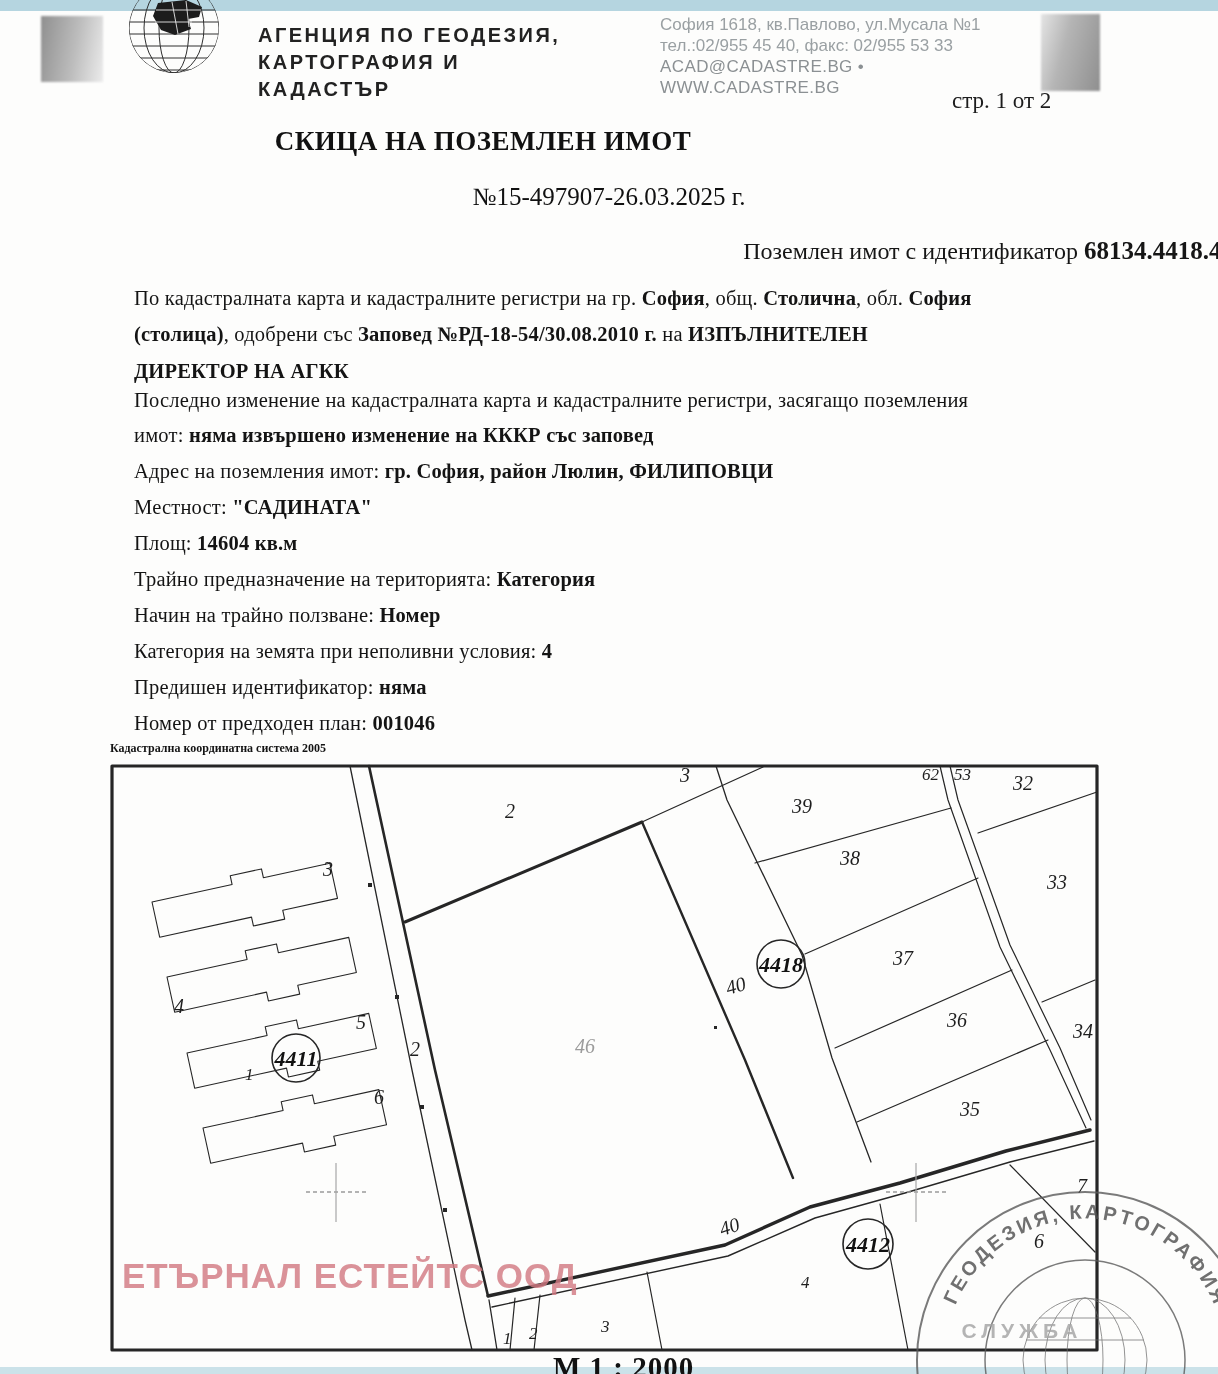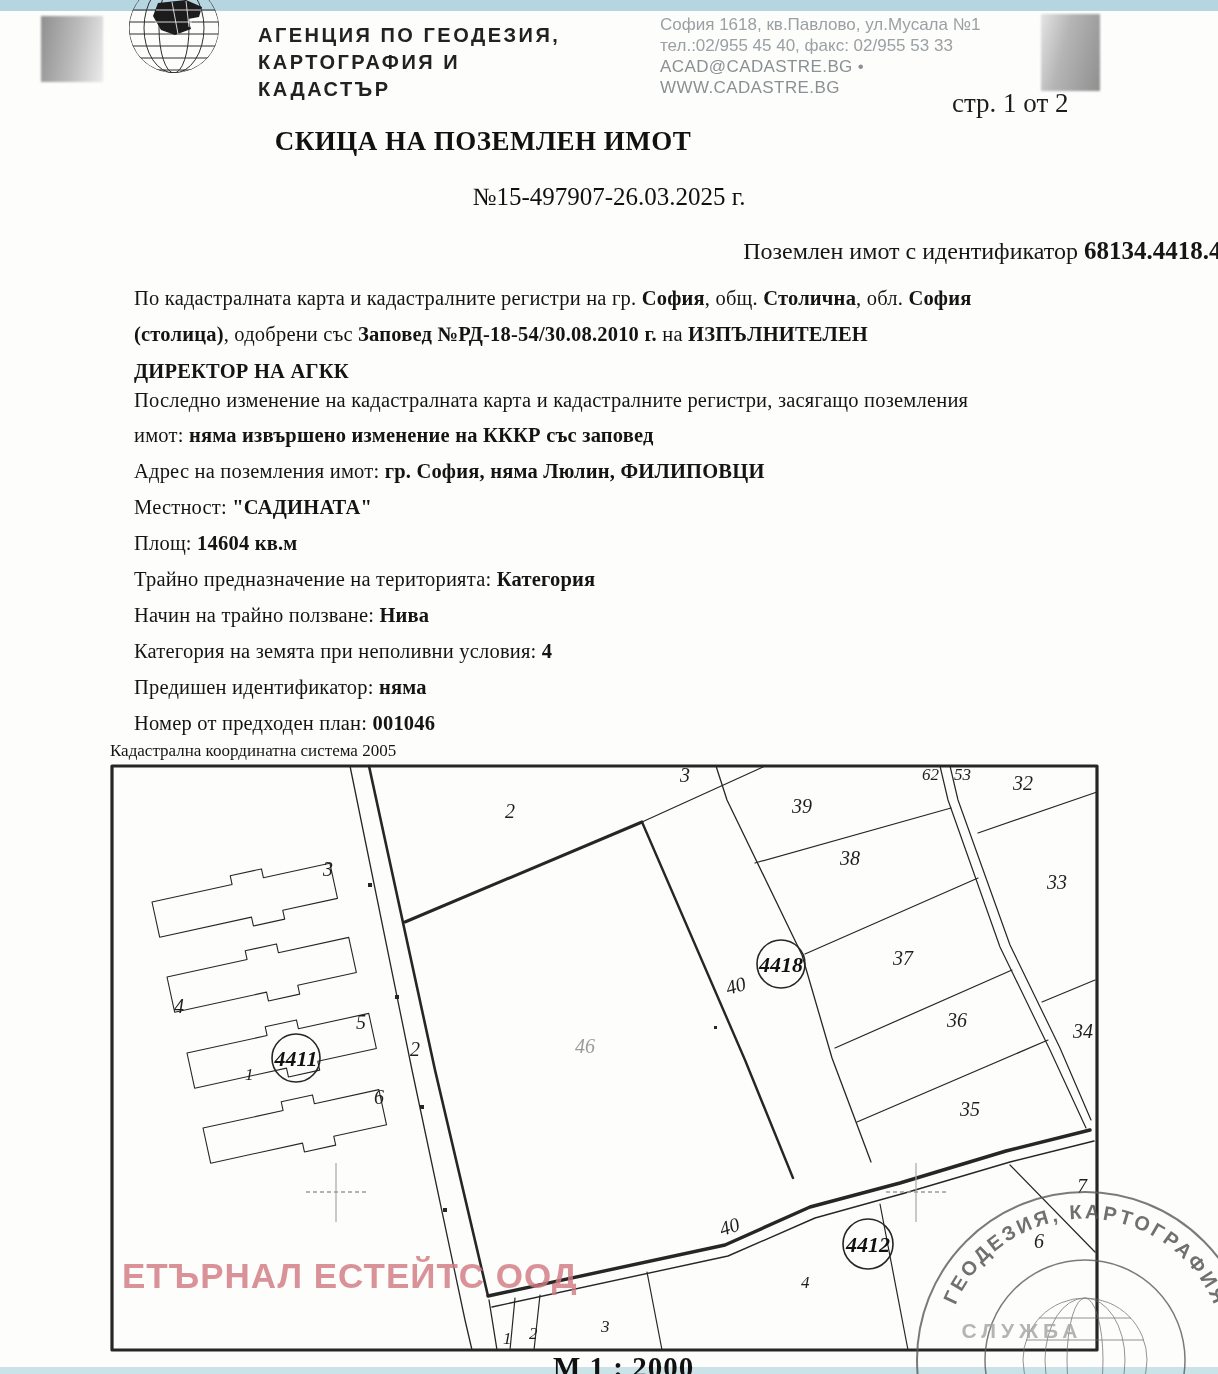--- a/index.html
+++ b/index.html
@@ -10,29 +10,29 @@
   .strip-bottom{left:0;top:1367px;width:1218px;height:7px;background:#cbe2e9;}
   .scan-sq-tl{left:41px;top:16px;width:62px;height:66px;
       background:linear-gradient(100deg,#8f8f8f 0%,#bdbdbd 55%,#ececec 100%);filter:blur(1px);}
   .scan-sq-tr{left:1041px;top:14px;width:59px;height:77px;
       background:linear-gradient(285deg,#8f8f8f 0%,#b5b5b5 60%,#e4e4e4 100%);filter:blur(1px);}
   .agency-name{left:258px;top:22px;width:330px;font-family:"Liberation Sans",sans-serif;
       font-weight:bold;font-size:20px;line-height:27px;letter-spacing:2.5px;color:#222;}
   .contact{left:660px;top:14px;width:340px;font-family:Liberation Sans, sans-serif;
       font-size:17px;line-height:21px;color:#9aa0a3;}
   .contact .l3{color:#8b9093;letter-spacing:.4px;}
-  .page-ind{left:952px;top:88px;font-size:27px;color:#1d1d1d;}
+  .page-ind{left:952px;top:88px;font-size:23px;color:#1d1d1d;}
   .doc-title{left:0;top:126px;width:966px;text-align:center;font-weight:bold;
       font-size:27px;letter-spacing:.5px;color:#111;}
   .doc-number{left:0;top:183px;width:1218px;text-align:center;font-weight:normal;
       font-size:25px;color:#111;}
   .doc-id{left:16px;top:237px;width:1218px;text-align:right;font-size:24px;color:#161616;}
   .doc-id b{font-size:25px;}
   .bl{left:134px;margin:0;font-size:20.5px;letter-spacing:.2px;color:#141414;white-space:nowrap;}
-  .coordsys{left:110px;top:741px;font-size:17px;font-weight:normal;color:#141414;}
+  .coordsys{left:110px;top:741px;font-size:12px;font-weight:bold;color:#141414;}
   .watermark{left:122px;top:1256px;font-family:"Liberation Sans",sans-serif;font-weight:bold;
       font-size:35px;letter-spacing:1px;color:rgba(210,122,130,.82);white-space:nowrap;}
   .scale{left:553px;top:1351px;font-weight:bold;font-size:29px;color:#111;letter-spacing:1px;}
   svg text{font-family:"Liberation Serif",serif;}
   .mapnum{font-style:italic;font-size:20px;fill:#1e1e1e;}
   .mapnum-sm{font-style:italic;font-size:17px;fill:#1e1e1e;}
   .ghost{font-style:italic;font-size:20px;fill:#9b9b9b;}
   .circnum{font-style:italic;font-weight:bold;font-size:22px;fill:#111;}
   .stamp-arc{font-family:"Liberation Sans",sans-serif;font-weight:bold;font-size:20px;
       letter-spacing:3px;fill:#4e4e4e;}
@@ -86,25 +86,25 @@
 
 <div class="abs doc-title">СКИЦА НА ПОЗЕМЛЕН ИМОТ</div>
 <div class="abs doc-number">№15-497907-26.03.2025 г.</div>
 <div class="abs doc-id"><span>Поземлен имот с идентификатор </span><b>68134.4418.46</b></div>
 
 <p class="abs bl" style="top:287px"><span>По кадастралната карта и кадастралните регистри на гр. </span><b>София</b><span>, общ. </span><b>Столична</b><span>, обл. </span><b>София</b></p>
 <p class="abs bl" style="top:323px"><b>(столица)</b><span>, одобрени със </span><b>Заповед №РД-18-54/30.08.2010 г.</b><span> на </span><b>ИЗПЪЛНИТЕЛЕН</b></p>
 <p class="abs bl" style="top:360px"><b>ДИРЕКТОР НА АГКК</b></p>
 <p class="abs bl" style="top:389px"><span>Последно изменение на кадастралната карта и кадастралните регистри, засягащо поземления</span></p>
 <p class="abs bl" style="top:424px"><span>имот: </span><b>няма извършено изменение на КККР със заповед</b></p>
-<p class="abs bl" style="top:460px"><span>Адрес на поземления имот: </span><b>гр. София, няма Люлин, ФИЛИПОВЦИ</b></p>
+<p class="abs bl" style="top:460px"><span>Адрес на поземления имот: </span><b>гр. София, район Люлин, ФИЛИПОВЦИ</b></p>
 <p class="abs bl" style="top:496px"><span>Местност: </span><b>"САДИНАТА"</b></p>
 <p class="abs bl" style="top:532px"><span>Площ: </span><b>14604 кв.м</b></p>
 <p class="abs bl" style="top:568px"><span>Трайно предназначение на територията: </span><b>Категория</b></p>
-<p class="abs bl" style="top:604px"><span>Начин на трайно ползване: </span><b>Нива</b></p>
+<p class="abs bl" style="top:604px"><span>Начин на трайно ползване: </span><b>Номер</b></p>
 <p class="abs bl" style="top:640px"><span>Категория на земята при неполивни условия: </span><b>4</b></p>
 <p class="abs bl" style="top:676px"><span>Предишен идентификатор: </span><b>няма</b></p>
 <p class="abs bl" style="top:712px"><span>Номер от предходен план: </span><b>001046</b></p>
 <div class="abs coordsys">Кадастрална координатна система 2005</div>
 
 <svg class="abs" style="left:0;top:0" width="1218" height="1374" viewBox="0 0 1218 1374">
   <g stroke="#262626" fill="none" stroke-linejoin="round" stroke-linecap="round">
 
     <rect x="112" y="766" width="985" height="584" stroke-width="3.2"></rect>
 

